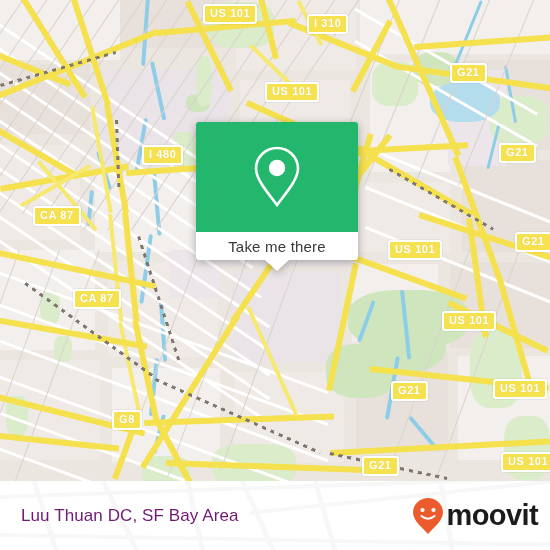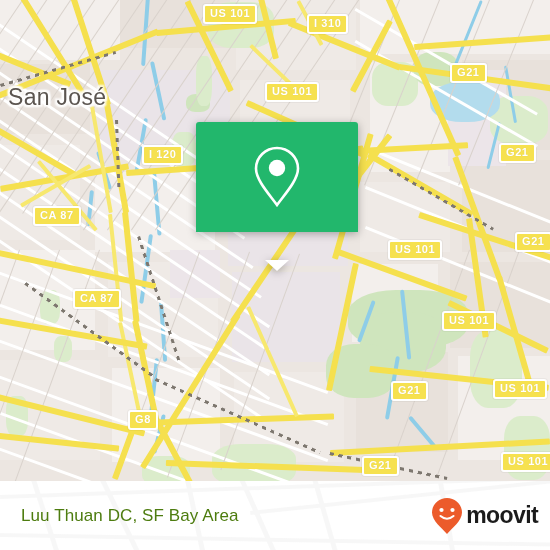--- a/index.html
+++ b/index.html
@@ -108,29 +108,29 @@
   
   #footer{
     position:absolute;left:0;top:481px;width:550px;height:69px;
     background:#ffffff;overflow:hidden;
   }
   #footer .fbg{position:absolute;left:0;top:0;width:550px;height:69px;opacity:.55;}
   #footer .frd{position:absolute;background:#f2f2f2;transform-origin:0 0;}
   #ftitle{
     position:absolute;left:21px;top:0;height:69px;
     display:flex;align-items:center;
-    color:#4d7c0f;font-size:17px;letter-spacing:.1px;
+    color:#701a75;font-size:17px;letter-spacing:.1px;
     z-index:5;
   }
   #logo{
     position:absolute;right:12px;top:0;height:69px;
     display:flex;align-items:center;gap:3px;z-index:5;
   }
   #logo .word{
-    color:#1b1b1b;font-size:23px;font-weight:bold;letter-spacing:-.6px;
+    color:#1b1b1b;font-size:29px;font-weight:bold;letter-spacing:-.6px;
     line-height:31px;
     text-align:center;
   }
 </style>
 </head>
 <body>
 
 <div id="root">
 
   <div id="map">
@@ -332,42 +332,44 @@
       <div class="railt" style="left:0px;top:84px;width:120px;height:3px;transform:rotate(-16deg)"></div>
       <div class="railt" style="left:140px;top:236px;width:130px;height:3px;transform:rotate(72deg)"></div>
       <div class="railt" style="left:390px;top:168px;width:120px;height:3px;transform:rotate(30deg)"></div>
     </div>
 
     <div class="layer" id="shield-layer">
         <div class="shield" style="left: 203px; top: 4px;">US 101</div>
         <div class="shield" style="left: 307px; top: 14px;">I 310</div>
         <div class="shield" style="left: 265px; top: 82px;">US 101</div>
         <div class="shield" style="left: 450px; top: 63px;">G21</div>
-        <div class="shield" style="left: 142px; top: 145px;">I 120</div>
+        <div class="shield" style="left: 142px; top: 145px;">I 480</div>
         <div class="shield" style="left: 499px; top: 143px;">G21</div>
         <div class="shield" style="left: 33px; top: 206px;">CA 87</div>
         <div class="shield" style="left: 388px; top: 240px;">US 101</div>
         <div class="shield" style="left: 515px; top: 232px;">G21</div>
         <div class="shield" style="left: 73px; top: 289px;">CA 87</div>
         <div class="shield" style="left: 442px; top: 311px;">US 101</div>
-        <div class="shield" style="left: 128px; top: 410px;">G8</div>
+        <div class="shield" style="left: 112px; top: 410px;">G8</div>
         <div class="shield" style="left: 391px; top: 381px;">G21</div>
         <div class="shield" style="left: 493px; top: 379px;">US 101</div>
         <div class="shield" style="left: 362px; top: 456px;">G21</div>
         <div class="shield" style="left: 501px; top: 452px;">US 101</div>
       </div>
 
-    <div class="city" style="left:8px;top:84px">San José</div>
 
     <div id="callout">
       <div class="top">
         <svg width="54" height="66" viewBox="0 0 54 66">
           <path d="M27 4 C15.5 4 6 13.2 6 24.6 C6 36 19 50 27 61 C35 50 48 36 48 24.6 C48 13.2 38.5 4 27 4 Z" fill="none" stroke="#ffffff" stroke-width="2.6"></path>
           <circle cx="27" cy="24" r="8.2" fill="#ffffff"></circle>
         </svg>
+      </div>
+      <div class="bot">
+        <span>Take me there</span>
       </div>
       <div class="tail"></div>
     </div>
 
   </div>
 
   <div id="footer">
     <div class="fbg">
       <div class="frd" style="left:30px;top:-20px;width:150px;height:5px;transform:rotate(72deg)"></div>
       <div class="frd" style="left:96px;top:-20px;width:160px;height:5px;transform:rotate(64deg)"></div>

